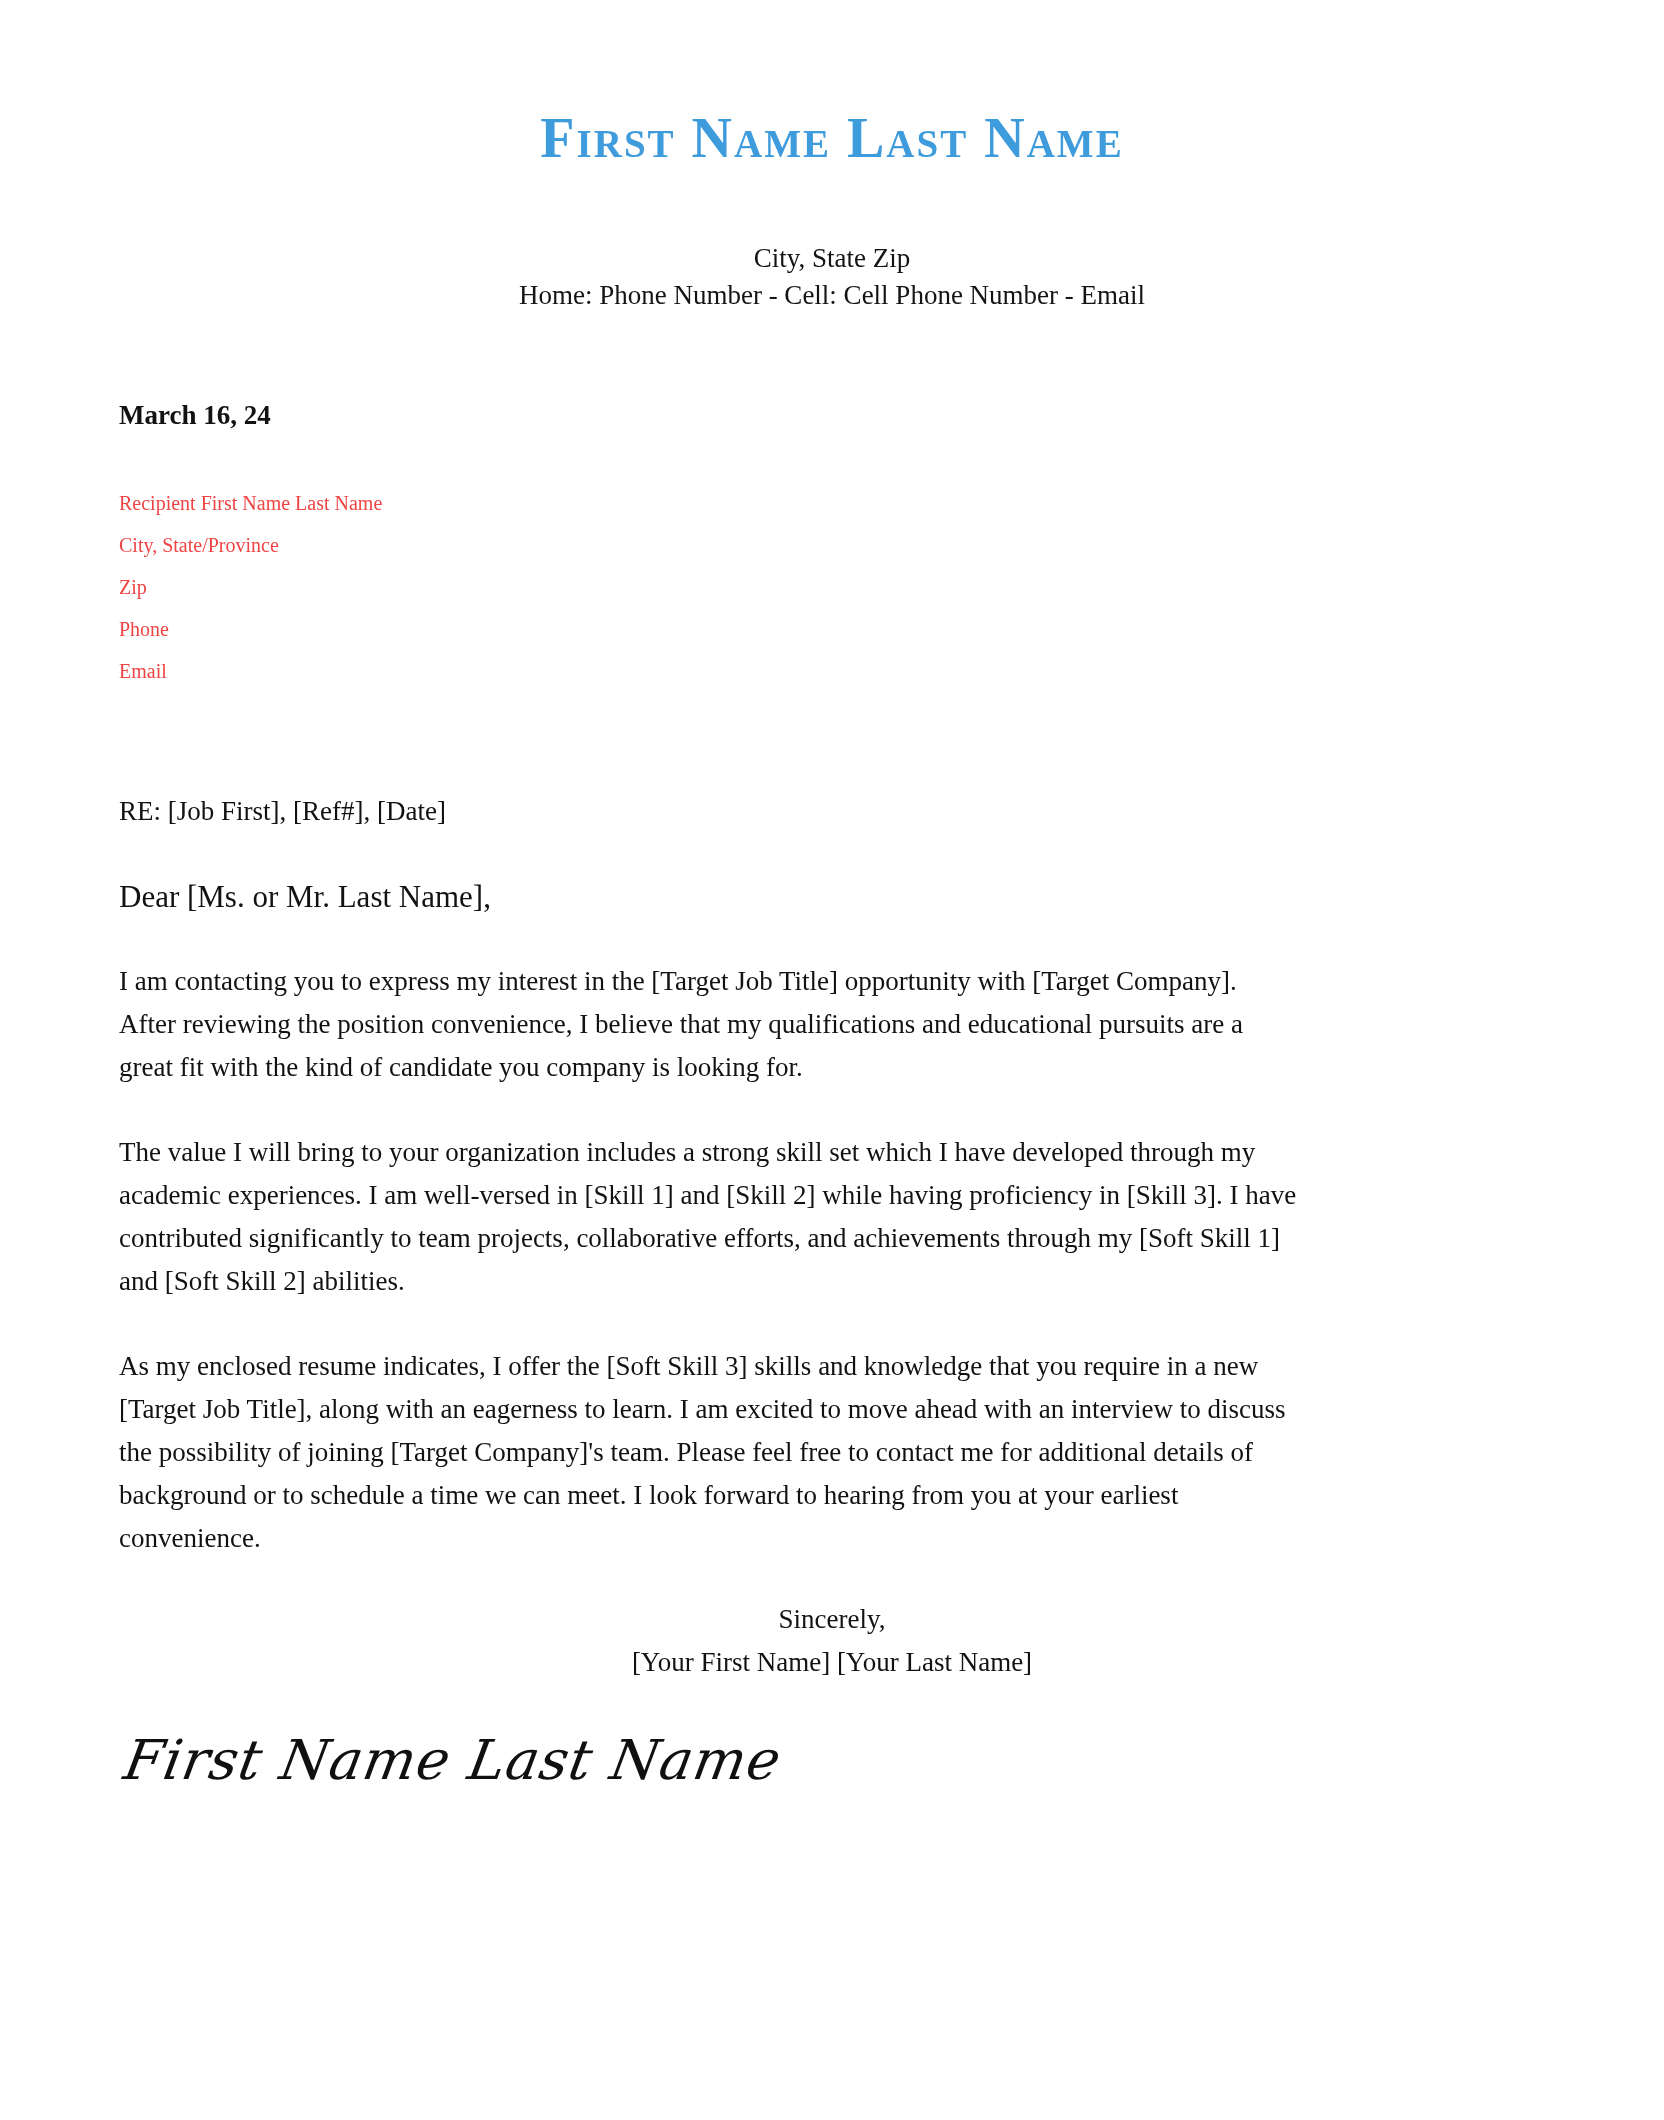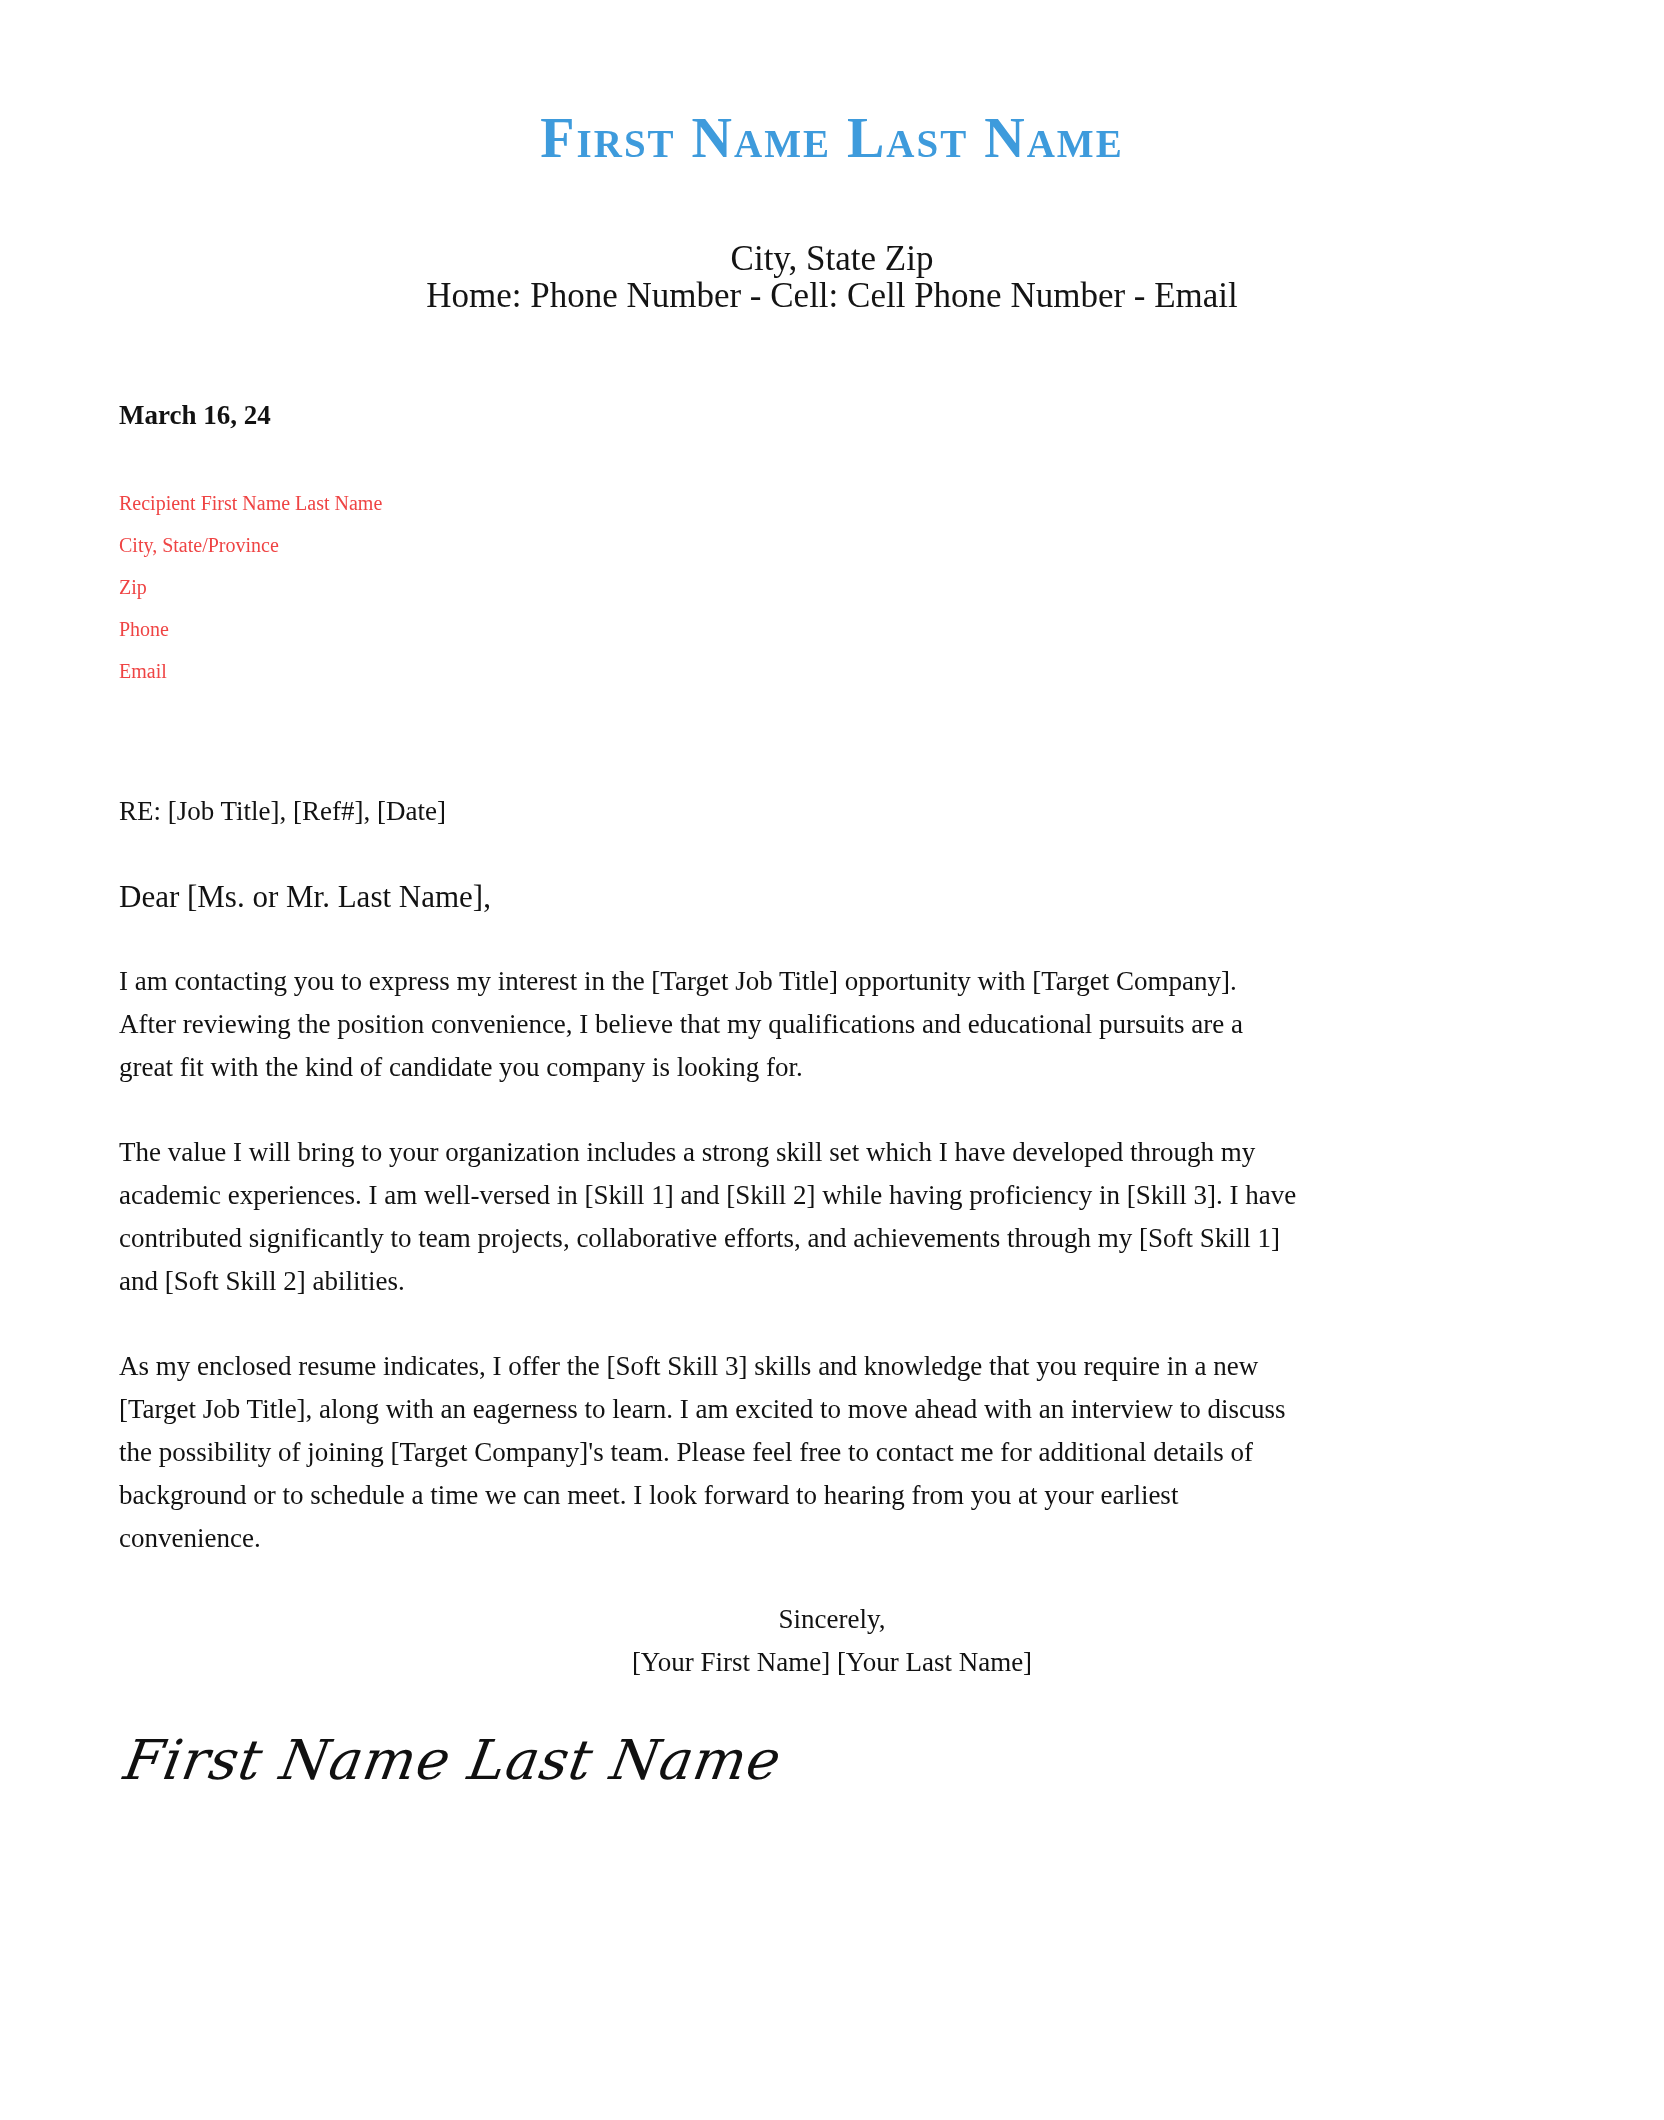--- a/index.html
+++ b/index.html
@@ -26,21 +26,21 @@
     font-size: 56px;
     line-height: 60px;
     font-weight: 700;
     font-variant-caps: small-caps;
     letter-spacing: 2px;
     color: #3e9bdc;
   }
   .contact-block {
     margin-top: 72px;
     text-align: center;
-    font-size: 35px;
+    font-size: 27px;
     line-height: 37px;
     color: #141414;
   }
   .date-line {
     margin-top: 80px;
     font-size: 27px;
     line-height: 43px;
     font-weight: bold;
   }
   .recipient-block {
@@ -100,21 +100,21 @@
   <div class="date-line">March 16, 24</div>
 
   <div class="recipient-block">
     <div>Recipient First Name Last Name</div>
     <div>City, State/Province</div>
     <div>Zip</div>
     <div>Phone</div>
     <div>Email</div>
   </div>
 
-  <div class="subject-line">RE: [Job Title], [Ref#], [Date]</div>
+  <div class="subject-line">RE: [Job First], [Ref#], [Date]</div>
 
   <div class="salutation-line">Dear [Ms. or Mr. Last Name],</div>
 
   <p class="body-para">I am contacting you to express my interest in the [Target Job Title] opportunity with [Target Company].
 After reviewing the position convenience, I believe that my qualifications and educational pursuits are a
 great fit with the kind of candidate you company is looking for.</p>
 
   <p class="body-para">The value I will bring to your organization includes a strong skill set which I have developed through my
 academic experiences. I am well-versed in [Skill 1] and [Skill 2] while having proficiency in [Skill 3]. I have
 contributed significantly to team projects, collaborative efforts, and achievements through my [Soft Skill 1]

